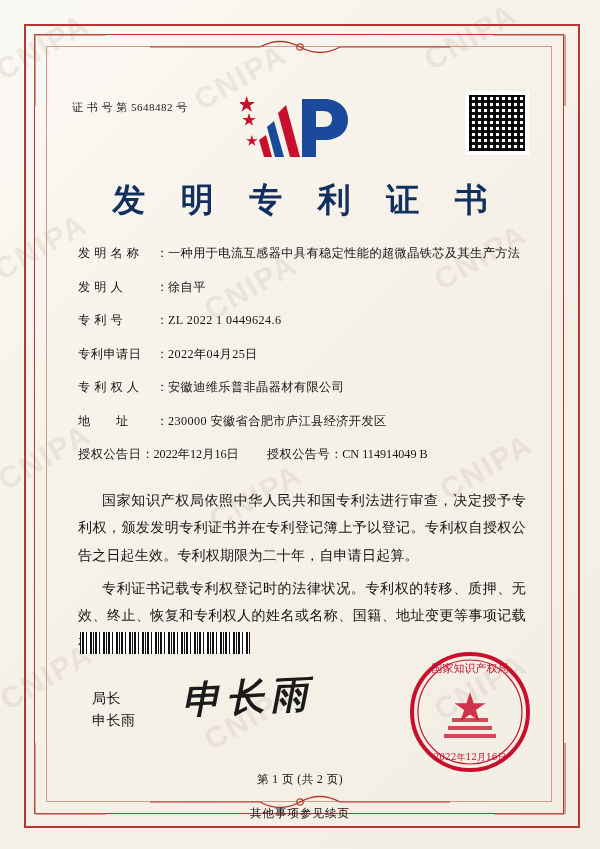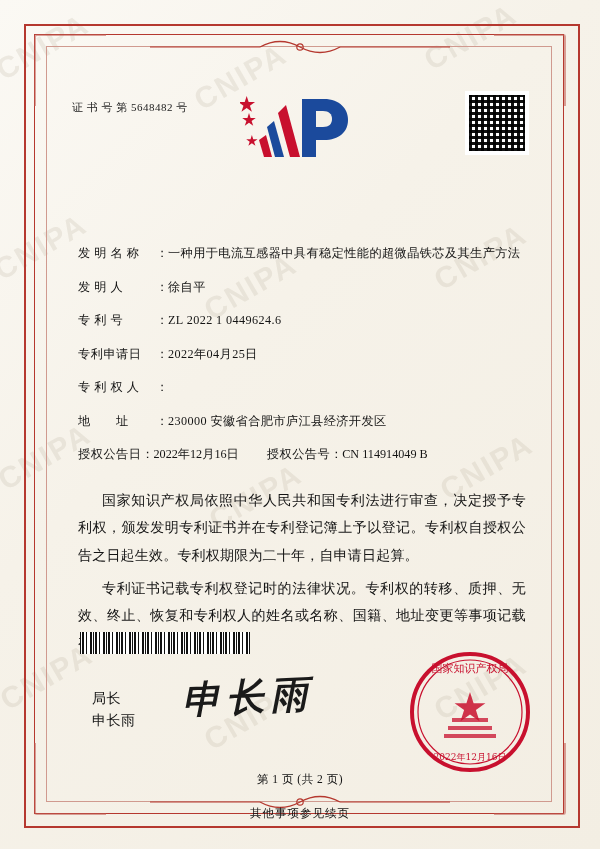--- a/index.html
+++ b/index.html
@@ -175,20 +175,21 @@
     <path d="M62 4 h22 c16 0 24 10 24 21 0 12 -9 20 -24 20 h-8 v17 h-14 z" fill="#1b4a9c"></path>
     <path d="M76 16 h7 c6 0 9 3 9 8 0 5 -3 8 -9 8 h-7 z" fill="#f4f1e8"></path>
     <path d="M46 10 l14 52 h-10 l-12 -44 z" fill="#c8102e"></path>
     <path d="M34 26 l10 36 h-9 l-8 -30 z" fill="#1b4a9c"></path>
     <path d="M26 40 l6 22 h-8 l-5 -17 z" fill="#c8102e"></path>
     <path d="M14 24 l3.2 9.8 h10.3 l-8.3 6 3.2 9.8 -8.4 -6 -8.4 6 3.2 -9.8 -8.3 -6 h10.3 z" fill="#c8102e" transform="translate(-2,-14) scale(.62)"></path>
     <path d="M14 24 l3.2 9.8 h10.3 l-8.3 6 3.2 9.8 -8.4 -6 -8.4 6 3.2 -9.8 -8.3 -6 h10.3 z" fill="#c8102e" transform="translate(2,6) scale(.5)"></path>
     <path d="M14 24 l3.2 9.8 h10.3 l-8.3 6 3.2 9.8 -8.4 -6 -8.4 6 3.2 -9.8 -8.3 -6 h10.3 z" fill="#c8102e" transform="translate(6,30) scale(.42)"></path>
   </svg>
 
+  <div class="title">发 明 专 利 证 书</div>
 
   <div class="fields">
     <div class="row">
       <span class="lbl">发 明 名 称</span>
       <span class="colon">：</span>
       <span class="val">一种用于电流互感器中具有稳定性能的超微晶铁芯及其生产方法</span>
     </div>
     <div class="row">
       <span class="lbl">发 明 人</span>
       <span class="colon">：</span>
@@ -200,20 +201,21 @@
       <span class="val">ZL 2022 1 0449624.6</span>
     </div>
     <div class="row">
       <span class="lbl">专利申请日</span>
       <span class="colon">：</span>
       <span class="val">2022年04月25日</span>
     </div>
     <div class="row">
       <span class="lbl">专 利 权 人</span>
       <span class="colon">：</span>
+      <span class="val">安徽迪维乐普非晶器材有限公司</span>
     </div>
     <div class="row">
       <span class="lbl">地　　址</span>
       <span class="colon">：</span>
       <span class="val">230000 安徽省合肥市庐江县经济开发区</span>
     </div>
 
     <div class="row-two">
       <span class="half">
         <span class="lbl2">授权公告日</span>

